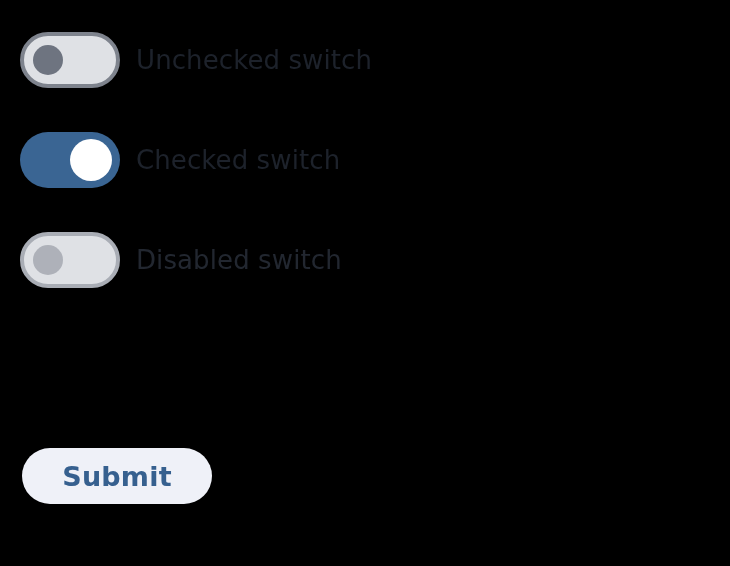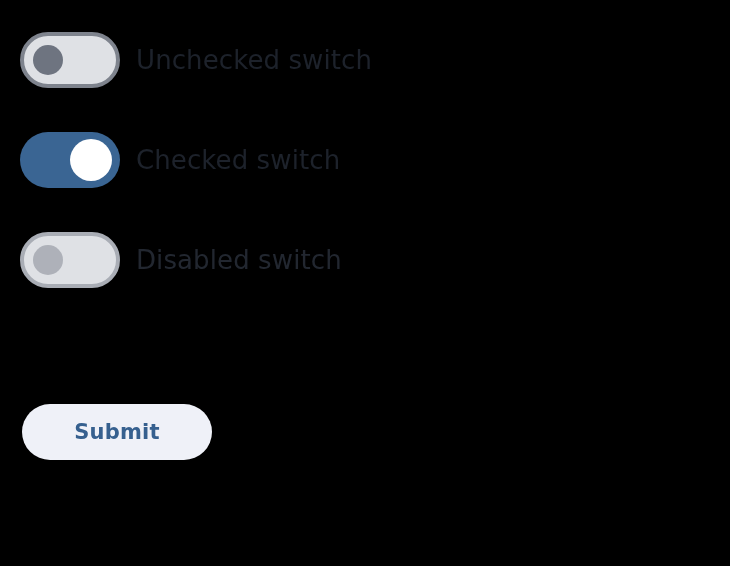--- a/index.html
+++ b/index.html
@@ -106,29 +106,29 @@
     white-space: nowrap;
     letter-spacing: 0.1px;
   }
   .switch-label.muted { color: #222730; }
   .switch-label.left-side { margin-right: 10px; }
 
   
   .submit-button {
     position: absolute;
     left: 22px;
-    top: 404px;
+    top: 448px;
     width: 190px;
     height: 56px;
     border: none;
     border-radius: 28px;
     background: #eff1f8;
     color: #36608f;
     font-family: "DejaVu Sans", sans-serif;
-    font-size: 21px;
+    font-size: 27px;
     font-weight: bold;
     letter-spacing: 0.2px;
     cursor: pointer;
     padding: 0;
   }
 </style>
 </head>
 <body>
 
 <div class="form-root">

